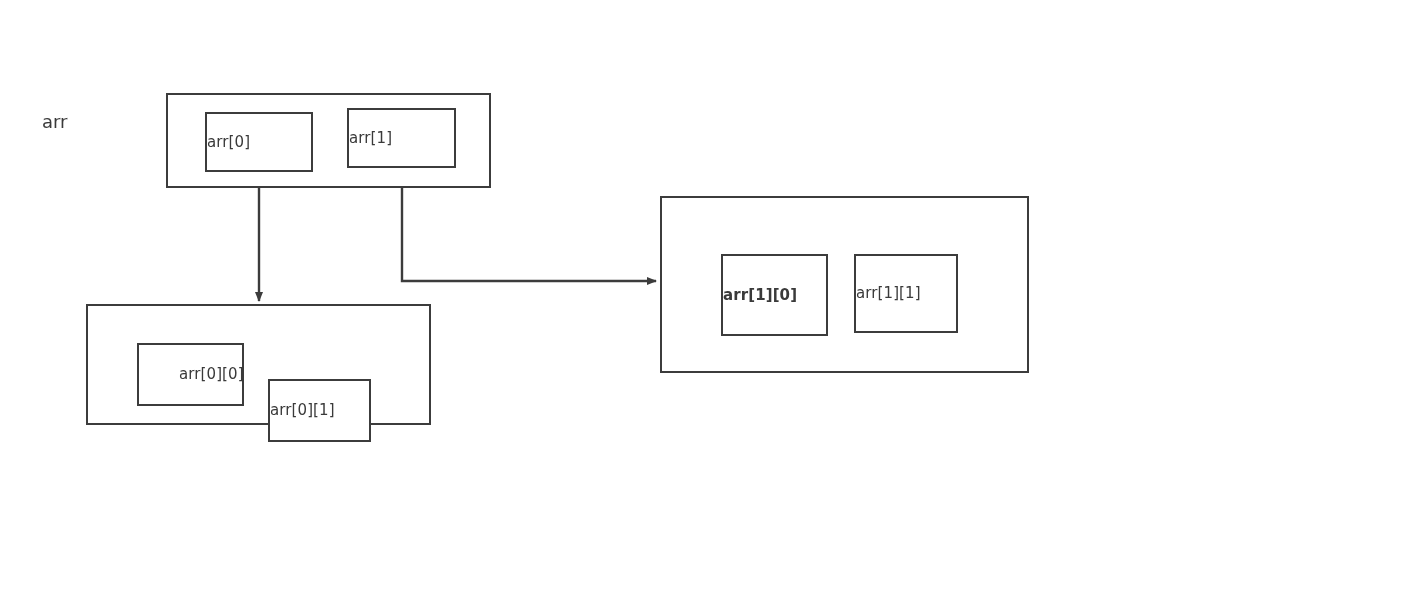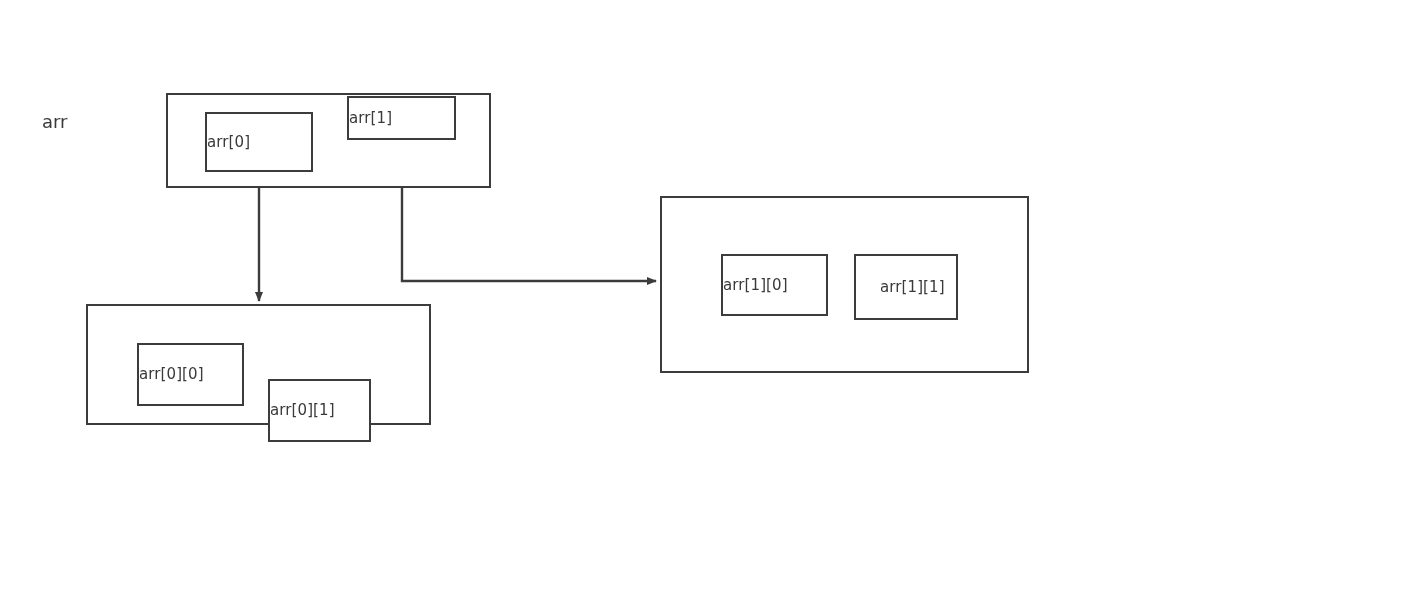--- a/index.html
+++ b/index.html
@@ -55,29 +55,29 @@
     position: absolute;
     left: 0;
     top: 0;
     width: 1403px;
     height: 610px;
     pointer-events: none;
   }
   
   #arr-outer      { left: 166px; top: 93px;  width: 325px; height: 95px; }
   #arr-cell-0     { left: 205px; top: 112px; width: 108px; height: 60px; }
-  #arr-cell-1     { left: 347px; top: 96px; width: 109px; height: 44px; }
+  #arr-cell-1     { left: 347px; top: 108px; width: 109px; height: 60px; }
 
   #row0-outer     { left: 86px;  top: 304px; width: 345px; height: 121px; }
-  #row0-cell-0    { left: 137px; top: 343px; width: 107px; height: 63px; }
+  #row0-cell-0    { left: 137px; top: 343px; width: 107px; height: 63px; padding-left: 40px; }
   #row0-cell-1    { left: 268px; top: 343px; width: 103px; height: 63px; margin-top: 36px; }
 
   #row1-outer     { left: 660px; top: 196px; width: 369px; height: 177px; }
-  #row1-cell-0    { left: 721px; top: 254px; width: 107px; height: 62px; }
-  #row1-cell-1    { left: 854px; top: 254px; width: 104px; height: 66px; padding-left: 24px; }
+  #row1-cell-0    { left: 721px; top: 254px; width: 107px; height: 82px; font-weight: bold; }
+  #row1-cell-1    { left: 854px; top: 254px; width: 104px; height: 79px; }
 
   #label-arr      { left: 42px;  top: 113px; }
 </style>
 </head>
 <body>
 
 <div id="canvas">
 
   <div class="var-label" id="label-arr">arr</div>
 

